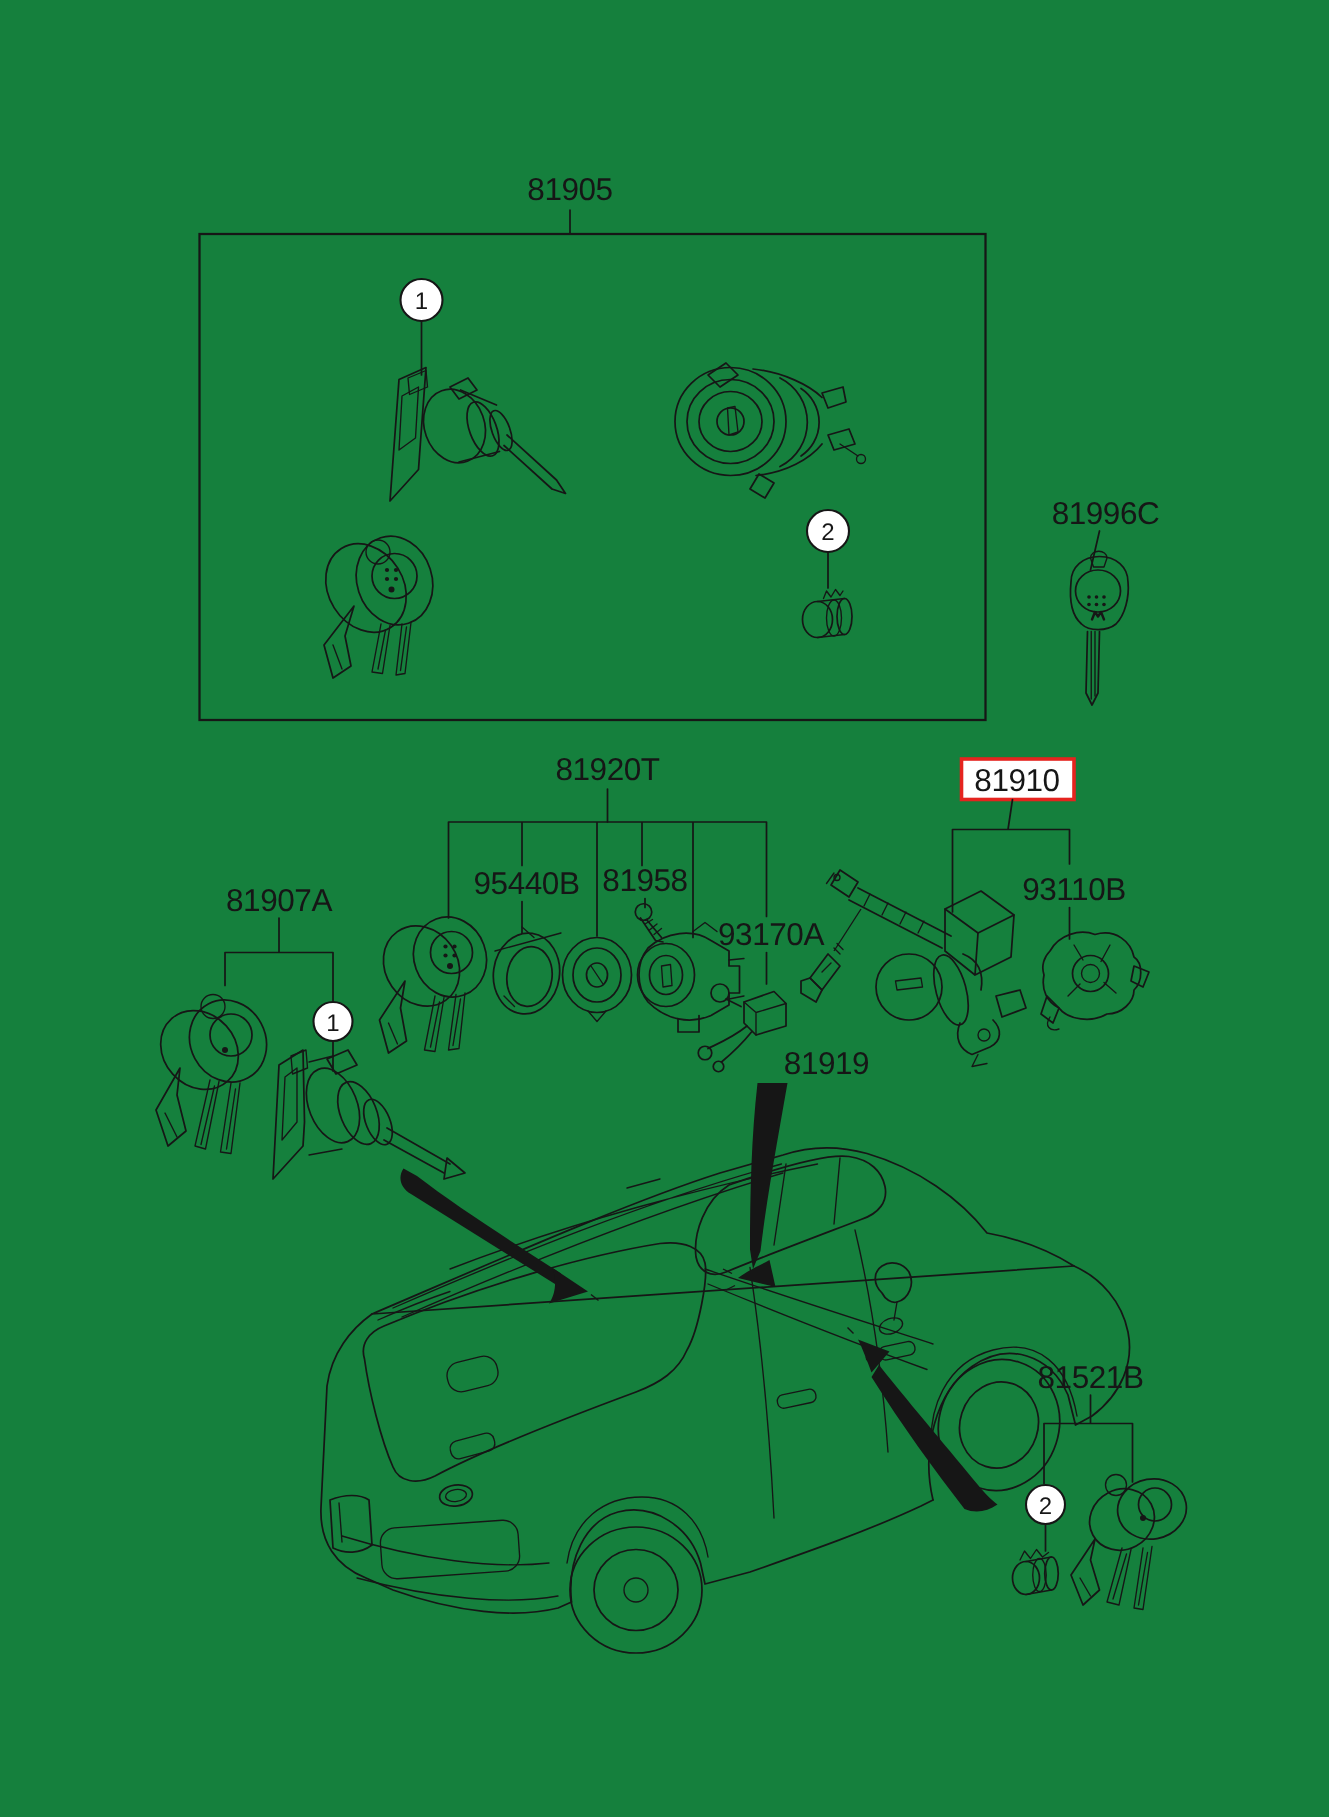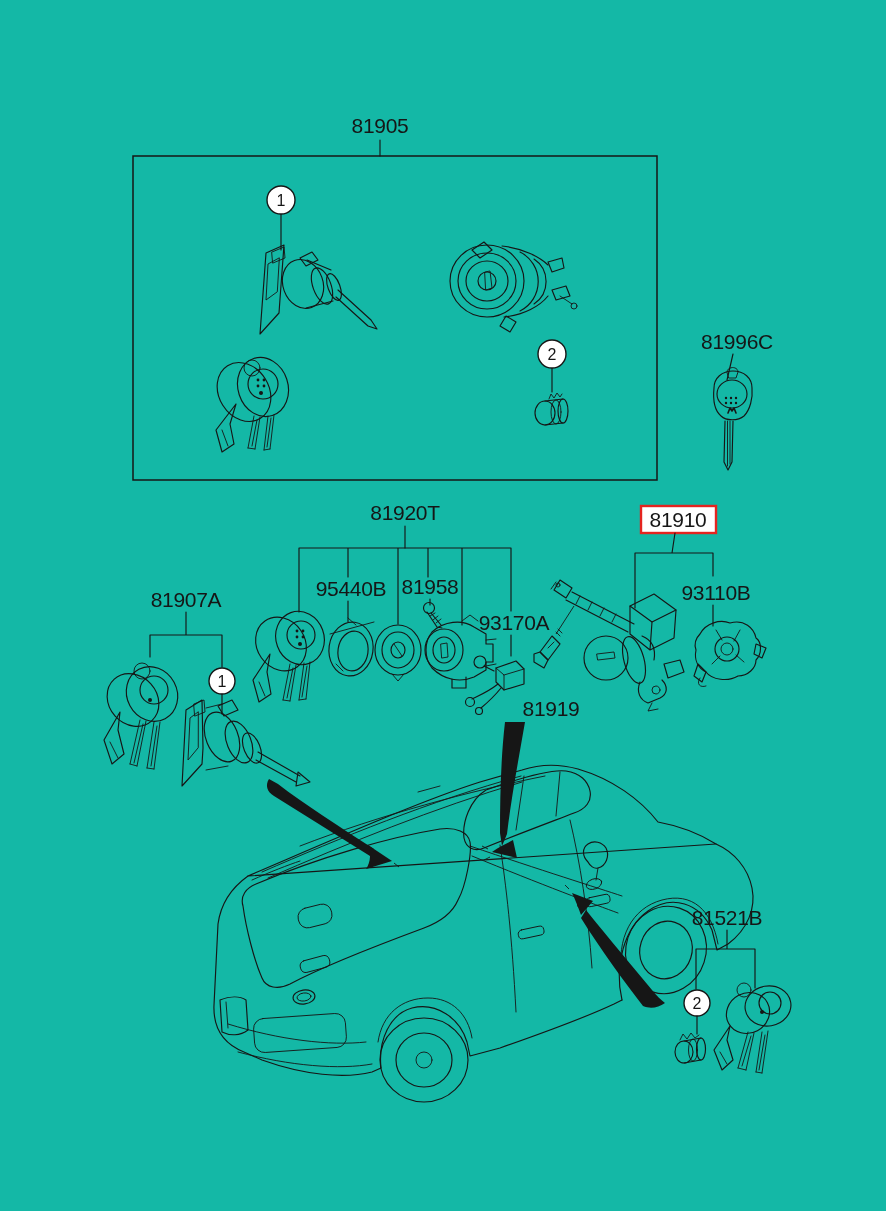--- a/index.html
+++ b/index.html
@@ -1,16 +1,16 @@
 <!DOCTYPE html>
 <html><head>
 <meta charset="utf-8">
 <style>
   html,body{margin:0;padding:0;background:#ffffff;}
-  .stage{position:relative;width:886px;height:1211px;background:#14b8a6;overflow:hidden;
+  .stage{position:relative;width:886px;height:1211px;background:#15803d;overflow:hidden;
          font-family:"Liberation Sans",sans-serif;}
   svg{position:absolute;left:0;top:0;}
   .ln{fill:none;stroke:#161616;stroke-width:1.15;stroke-linecap:round;stroke-linejoin:round;}
   .ln2{fill:none;stroke:#161616;stroke-width:1.5;stroke-linejoin:miter;}
   .thin{fill:none;stroke:#161616;stroke-width:0.9;}
   .blk{fill:#161616;stroke:none;}
   .lbl{font-family:"Liberation Sans",sans-serif;font-size:21px;fill:#161616;letter-spacing:-0.3px;}
   .co{font-family:"Liberation Sans",sans-serif;font-size:16px;fill:#161616;}
   .hlbox{fill:#ffffff;stroke:#e5241f;stroke-width:2.4;}
   .wh{fill:#ffffff;stroke:#161616;stroke-width:1.4;}

